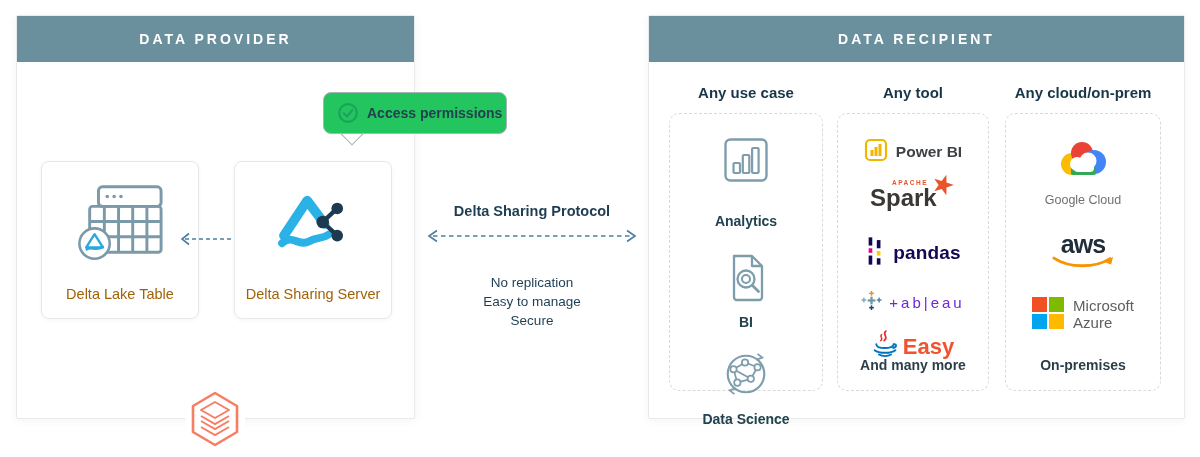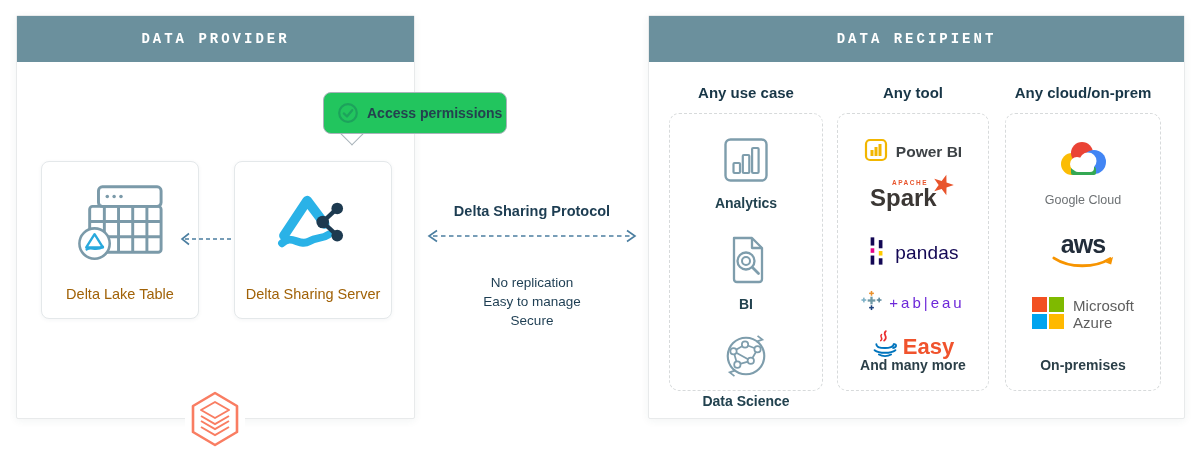--- a/index.html
+++ b/index.html
@@ -1,20 +1,20 @@
 <!DOCTYPE html>
 <html><head>
 <meta charset="utf-8">
 <style>
   html,body{margin:0;padding:0;background:#ffffff;}
   body{width:1200px;height:457px;position:relative;font-family:"Liberation Sans",sans-serif;overflow:hidden;}
   .panel{position:absolute;background:#fff;border:1px solid #e8eaeb;border-radius:2px;
          box-shadow:0 2px 8px rgba(40,60,70,.06);}
   .panel-header{height:46px;background:#6b909d;display:flex;align-items:center;justify-content:center;
-         color:#fff;font-size:14px;font-weight:700;letter-spacing:3px;font-family:Liberation Mono, monospace;}
+         color:#fff;font-size:14px;font-weight:700;letter-spacing:3px;}
   
   .card{position:absolute;width:156px;height:156px;background:#fff;border:1px solid #e4e8ea;border-radius:8px;
         box-shadow:0 1px 4px rgba(40,60,70,.05);display:flex;flex-direction:column;align-items:center;}
   .card .icon-zone{flex:1;display:flex;align-items:center;justify-content:center;width:100%;}
   .card .card-label{margin-bottom:16px;font-size:14.5px;font-weight:400;color:#a16207;}
   
   .tooltip{position:absolute;left:323px;top:92px;width:184px;height:42px;background:#22c55e;
            border:1.5px solid #a9b3ba;border-radius:8px;display:flex;align-items:center;gap:8px;
            padding-left:13px;box-sizing:border-box;z-index:6;}
   .tooltip-label{font-size:14px;font-weight:600;color:#24414f;}
@@ -29,21 +29,21 @@
   .dashed-card{position:absolute;top:97px;height:278px;border:1.5px dashed #d7dadb;border-radius:10px;
            box-sizing:border-box;display:flex;flex-direction:column;align-items:center;}
   .mini-label{font-size:14px;font-weight:600;color:#22424f;}
   .footer-label{position:absolute;bottom:17px;width:100%;text-align:center;font-size:14px;font-weight:600;color:#2b3f48;}
   
   .logo-row{display:flex;align-items:center;gap:8px;}
   .pbi-text{font-size:15.5px;font-weight:700;color:#3d4246;}
   .spark-wrap{position:relative;width:86px;height:40px;}
   .spark-word{position:absolute;left:0;top:10px;font-size:24px;font-weight:700;color:#3b3734;letter-spacing:0;}
   .apache-word{position:absolute;left:22px;top:5px;font-size:6.5px;font-weight:700;letter-spacing:1.5px;color:#e8542c;}
-  .pandas-text{font-size:19px;font-weight:400;color:#130754;letter-spacing:.2px;}
+  .pandas-text{font-size:19px;font-weight:700;color:#130754;letter-spacing:.2px;}
   .tableau-text{font-size:15px;font-weight:500;color:#6d28d9;letter-spacing:3px;}
   .java-text{font-size:22px;font-weight:700;color:#f0532d;}
   
   .gc-text{font-size:12.5px;color:#6d7174;margin-top:5px;font-weight:500;}
   .aws-wrap{display:flex;flex-direction:column;align-items:center;}
   .aws-text{font-size:25px;font-weight:700;color:#222d3a;letter-spacing:-1px;line-height:22px;}
   .azure-wrap{display:flex;align-items:flex-start;gap:9px;}
   .ms-squares{display:grid;grid-template-columns:15px 15px;grid-template-rows:15px 15px;gap:2px;}
   .ms-text{font-size:15px;color:#5e5e5e;line-height:17px;font-weight:500;}
   
@@ -158,21 +158,21 @@
 
   <div class="dashed-card" style="left:20px;width:154px;">
     <span style="margin-top:22px;">
       <svg width="48" height="48" viewBox="0 0 48 48" fill="none">
         <rect x="3.5" y="3.5" width="41" height="41" rx="5" stroke="#7e9dac" stroke-width="2.4"></rect>
         <rect x="11.5" y="27" width="6.5" height="10" rx="1" stroke="#7e9dac" stroke-width="2.2"></rect>
         <rect x="20.8" y="19" width="6.5" height="18" rx="1" stroke="#7e9dac" stroke-width="2.2"></rect>
         <rect x="30.1" y="12" width="6.5" height="25" rx="1" stroke="#7e9dac" stroke-width="2.2"></rect>
       </svg>
     </span>
-    <div class="mini-label" style="margin-top:7px;">Analytics</div>
+    <div class="mini-label" style="margin-top:25px;">Analytics</div>
     <span style="margin-top:24px;">
       <svg width="42" height="50" viewBox="0 0 42 50" fill="none">
         <path d="M9,3 H27 L37,13 V44 Q37,47 34,47 H12 Q9,47 9,44 Z" stroke="#7e9dac" stroke-width="2.3" stroke-linejoin="round"></path>
         <path d="M27,3 V13 H37" stroke="#7e9dac" stroke-width="2.3" stroke-linejoin="round"></path>
         <circle cx="21" cy="26" r="8.5" stroke="#7e9dac" stroke-width="2.3"></circle>
         <circle cx="21" cy="26" r="4" stroke="#7e9dac" stroke-width="2"></circle>
         <line x1="27.5" y1="32.5" x2="33.5" y2="38.5" stroke="#7e9dac" stroke-width="2.8" stroke-linecap="round"></line>
       </svg>
     </span>
     <div class="mini-label" style="margin-top:7px;">BI</div>

